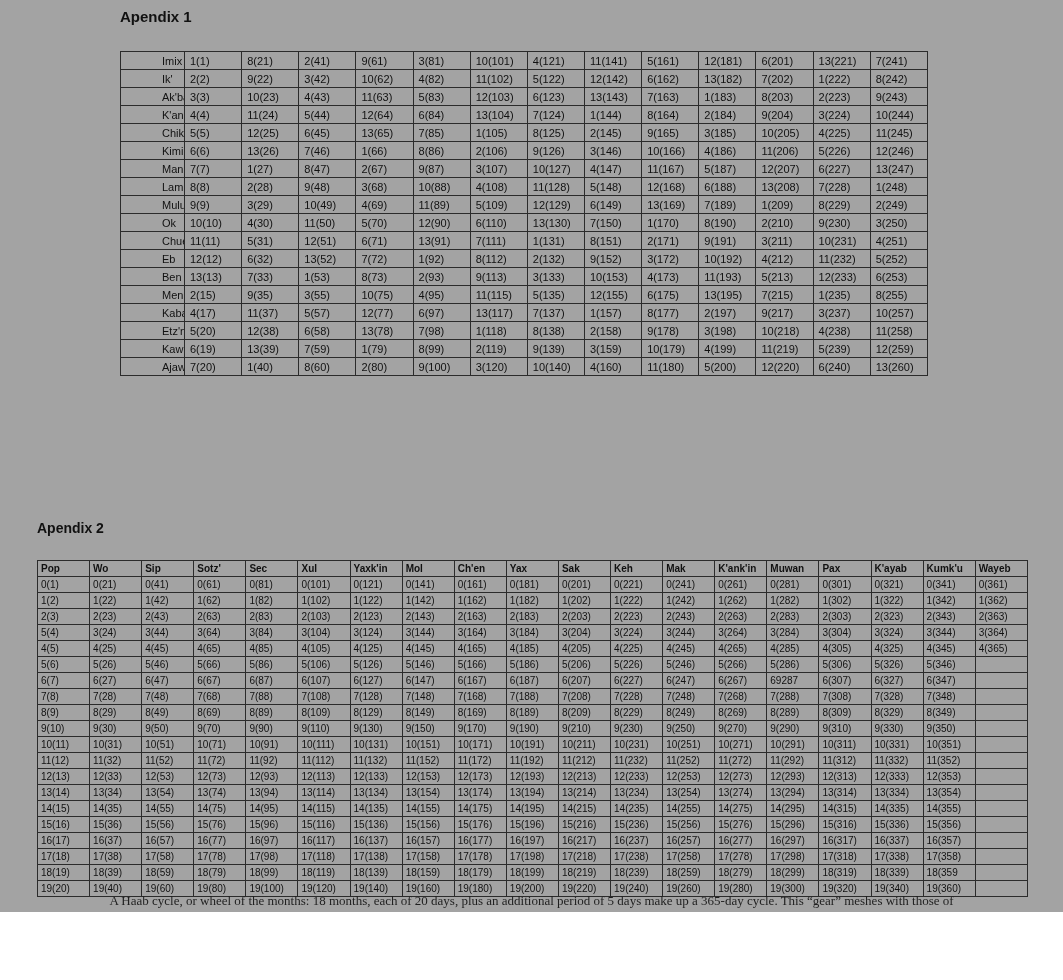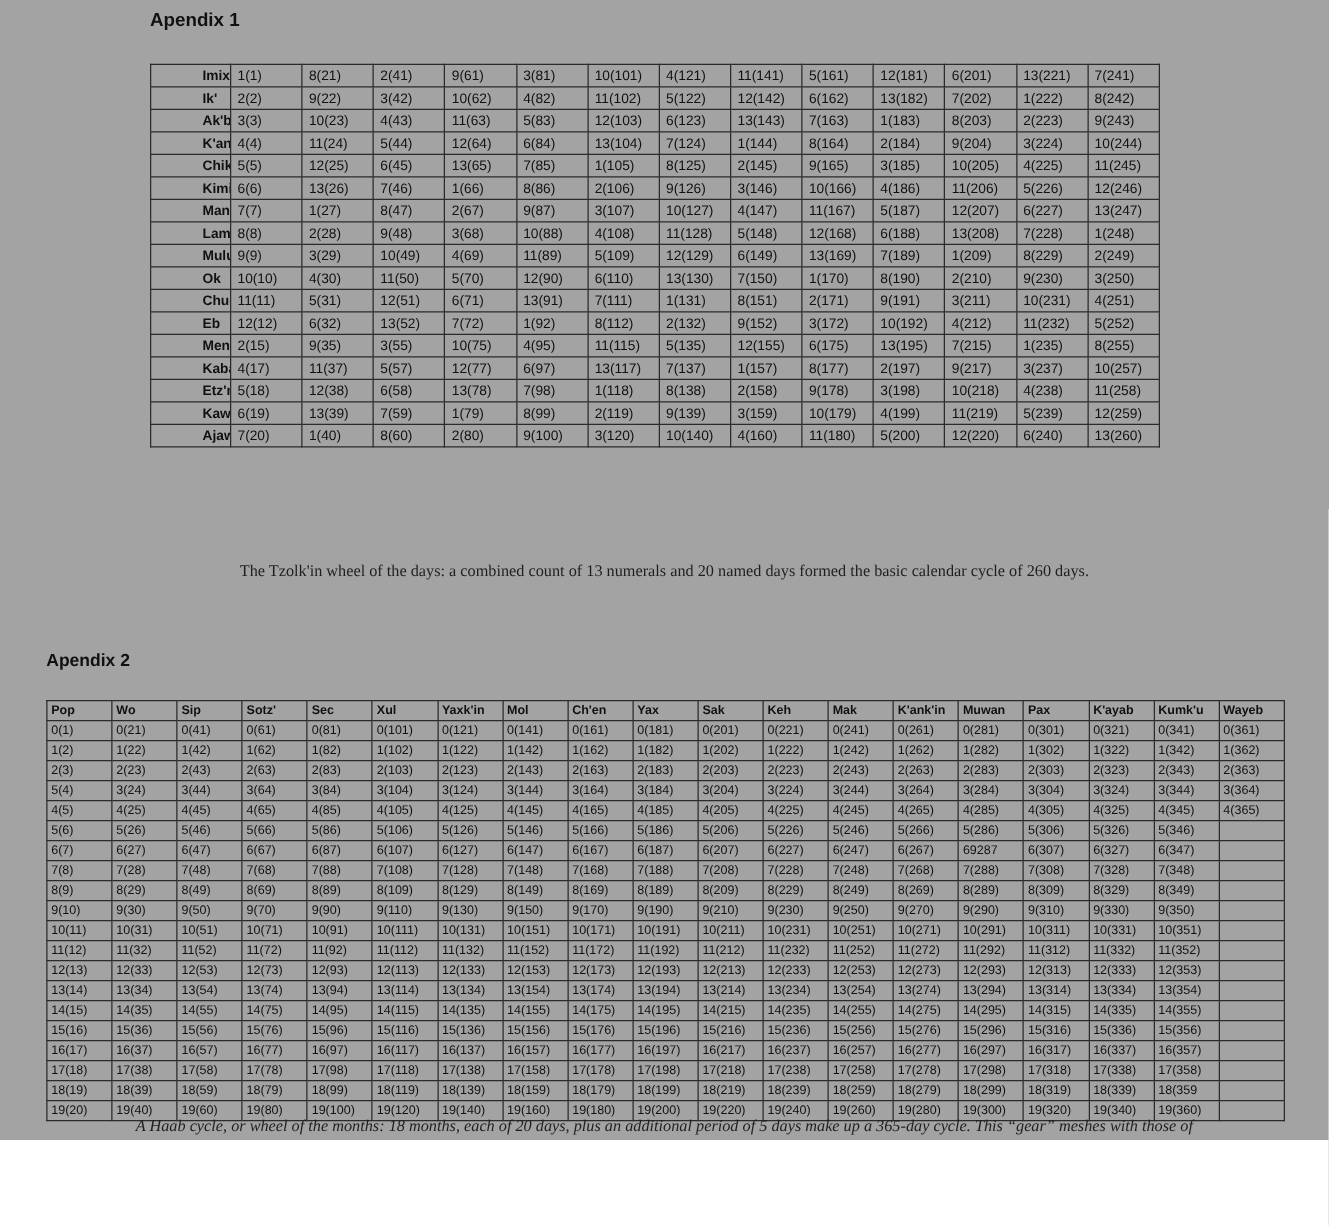--- a/index.html
+++ b/index.html
@@ -25,34 +25,34 @@
   table { border-collapse: collapse; table-layout: fixed; width: 100%; }
   td, th { border: 1px solid #2b2b2b; overflow: hidden; white-space: nowrap; }
   .tz-table td, .tz-table th {
     font-size: 11px;
     font-weight: normal;
     text-align: left;
     padding: 2px 5px;
     height: 18px;
     color: #111;
   }
-  .tz-table th.rowhead { font-weight: bold; width: 64px; padding-left: 41px; }
+  .tz-table th.rowhead { font-weight: normal; width: 64px; padding-left: 41px; }
   
   .caption {
     position: absolute;
     left: 0;
     width: 1063px;
     text-align: center;
     font-family: "Liberation Serif", "DejaVu Serif", serif;
     font-size: 13px;
     color: #1f1f1f;
     line-height: 1.42;
   }
   .caption1 { top: 448px; }
-  .caption2 { top: 892px; font-style: italic; }
+  .caption2 { top: 892px; }
   
   .appendix2 { position: absolute; left: 37px; top: 520px; width: 991px; }
   .appendix2 .heading { font-size: 14px; margin-bottom: 24px; }
   .haab-table td, .haab-table th {
     font-size: 10px;
     font-weight: normal;
     text-align: left;
     padding: 2px 3px;
     height: 15px;
     color: #111;
@@ -254,20 +254,36 @@
             <td>8(112)</td>
             <td>2(132)</td>
             <td>9(152)</td>
             <td>3(172)</td>
             <td>10(192)</td>
             <td>4(212)</td>
             <td>11(232)</td>
             <td>5(252)</td>
           </tr>
           <tr>
+            <th class="rowhead">Ben</th>
+            <td>13(13)</td>
+            <td>7(33)</td>
+            <td>1(53)</td>
+            <td>8(73)</td>
+            <td>2(93)</td>
+            <td>9(113)</td>
+            <td>3(133)</td>
+            <td>10(153)</td>
+            <td>4(173)</td>
+            <td>11(193)</td>
+            <td>5(213)</td>
+            <td>12(233)</td>
+            <td>6(253)</td>
+          </tr>
+          <tr>
             <th class="rowhead">Men</th>
             <td>2(15)</td>
             <td>9(35)</td>
             <td>3(55)</td>
             <td>10(75)</td>
             <td>4(95)</td>
             <td>11(115)</td>
             <td>5(135)</td>
             <td>12(155)</td>
             <td>6(175)</td>
@@ -287,21 +303,21 @@
             <td>7(137)</td>
             <td>1(157)</td>
             <td>8(177)</td>
             <td>2(197)</td>
             <td>9(217)</td>
             <td>3(237)</td>
             <td>10(257)</td>
           </tr>
           <tr>
             <th class="rowhead">Etz'nab</th>
-            <td>5(18)</td>
+            <td>5(20)</td>
             <td>12(38)</td>
             <td>6(58)</td>
             <td>13(78)</td>
             <td>7(98)</td>
             <td>1(118)</td>
             <td>8(138)</td>
             <td>2(158)</td>
             <td>9(178)</td>
             <td>3(198)</td>
             <td>10(218)</td>
@@ -338,21 +354,20 @@
             <td>5(200)</td>
             <td>12(220)</td>
             <td>6(240)</td>
             <td>13(260)</td>
           </tr>
         </tbody>
     </table>
   </section>
 
   <div class="caption caption1">
-    <div>The Tzolk'in wheel of the days: a combined count of 13 numerals and 20 named days formed the basic calendar cycle of 260 days.</div>
   </div>
 
   <section class="appendix2">
     <h2 class="heading">Apendix 2</h2>
     <table class="haab-table">
       <thead>
           <tr>
             <th>Pop</th>
             <th>Wo</th>
             <th>Sip</th>

